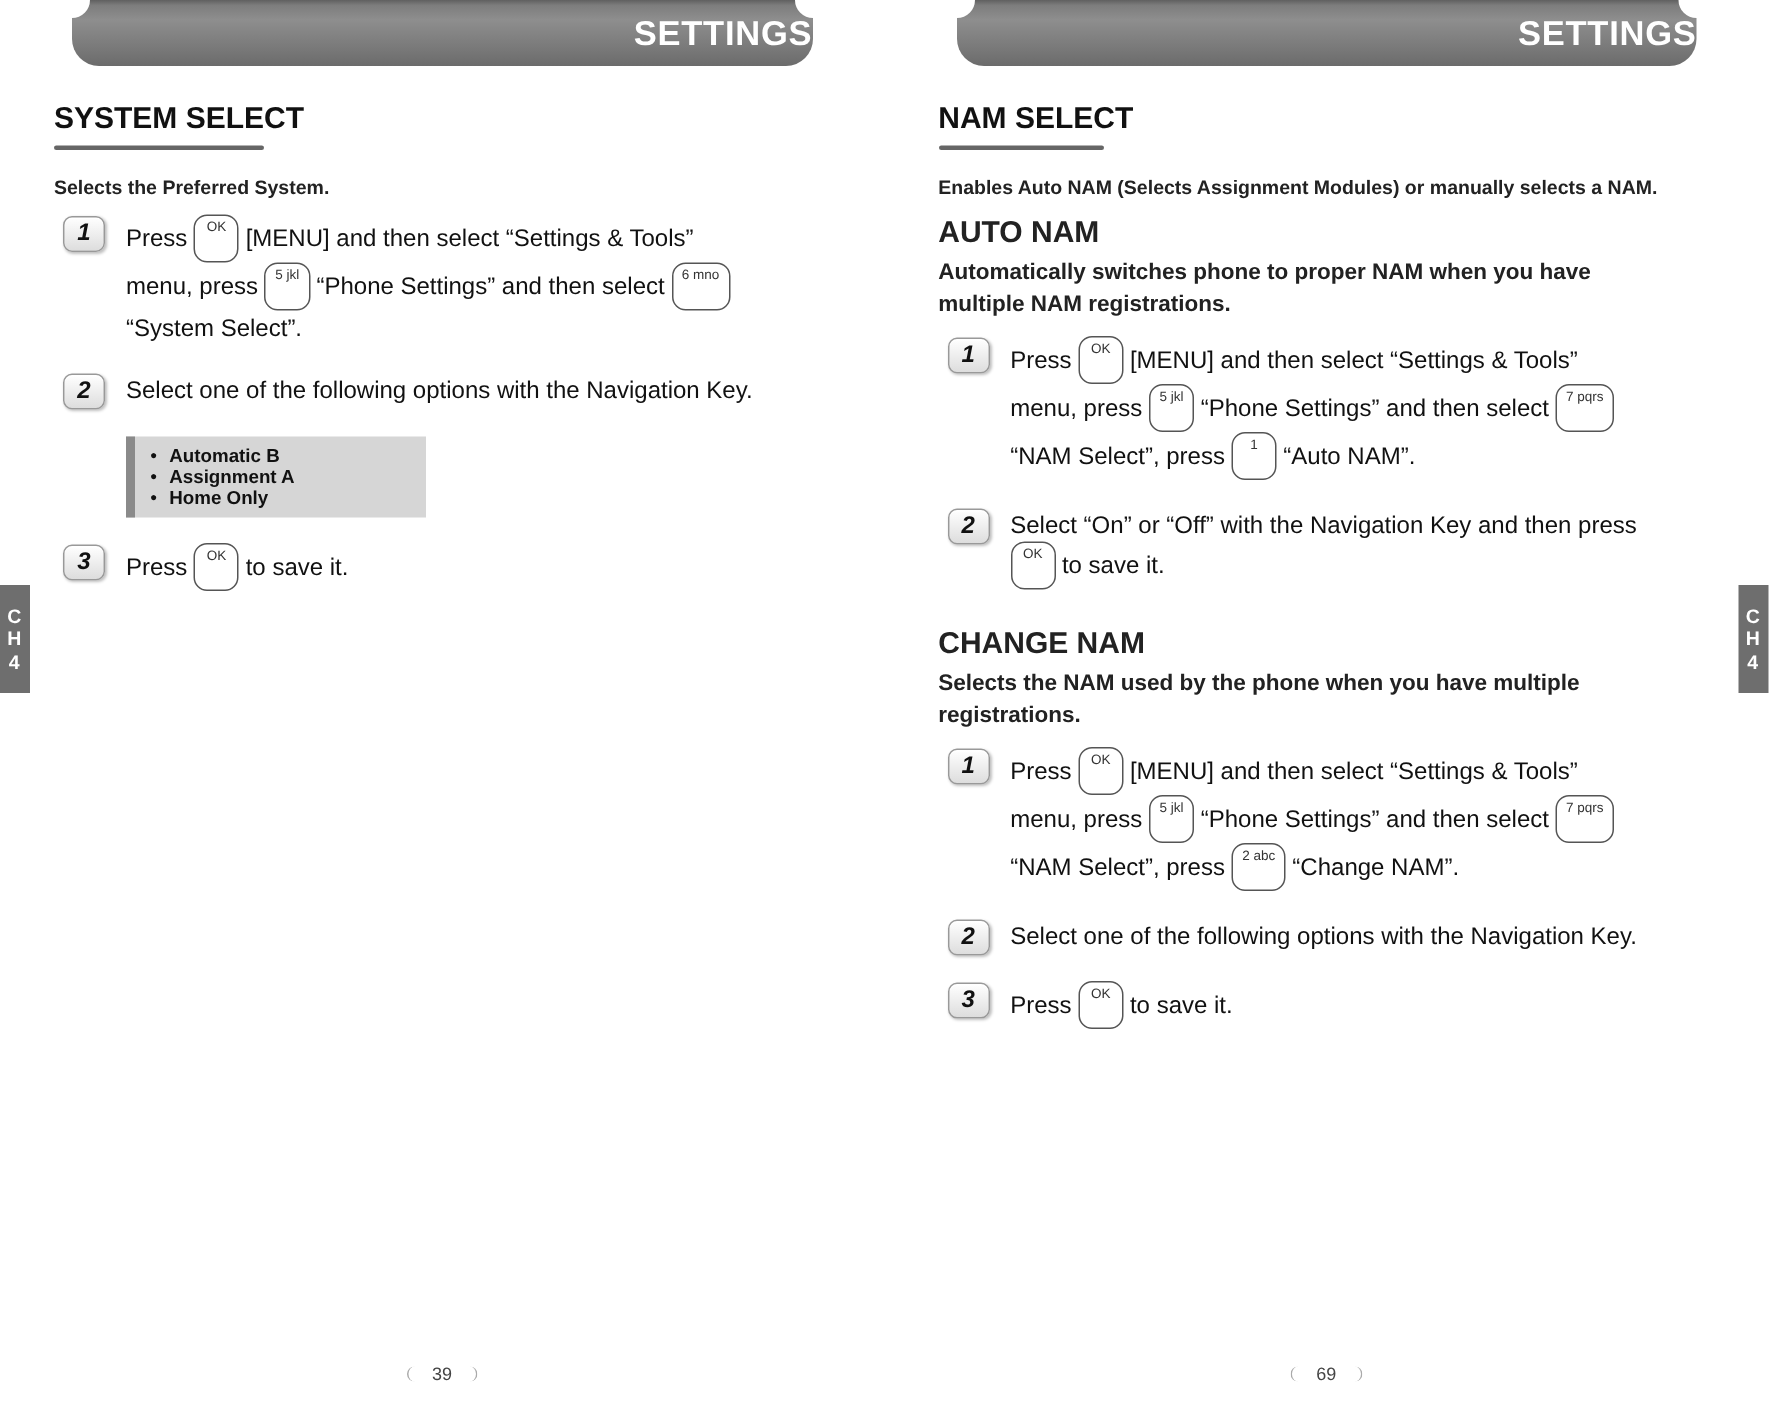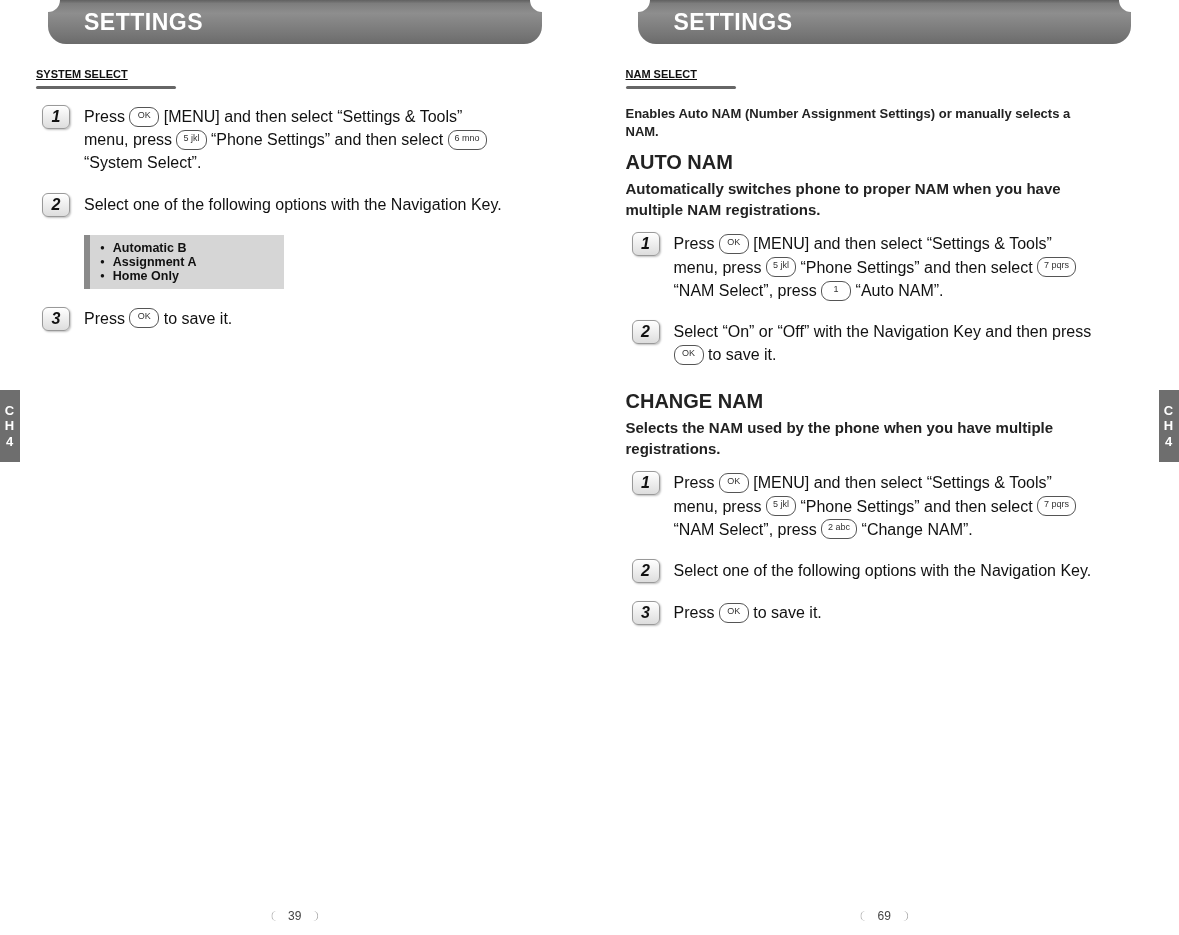--- a/index.html
+++ b/index.html
@@ -16,37 +16,37 @@
     height: 100%;
     position: relative;
     padding: 0 28px;
   }
   .header-bar {
     margin: 0 20px 24px 20px;
     height: 44px;
     border-radius: 0 0 18px 18px;
     background: linear-gradient(#606060,#7d7d7d 8%,#8e8e8e 30%,#787878 75%,#6b6b6b);
     color:#fff;
-    text-align:left;
+    text-align:right;
     line-height:44px;
     font-size:23px;
     font-weight:bold;
     letter-spacing:.5px;
     position: relative;
     padding-left: 36px;
   }
   .header-bar::before,.header-bar::after{
     content:"";position:absolute;top:0;width:18px;height:12px;background:#fff;
   }
   .header-bar::before{left:-6px;border-radius:0 0 12px 0;}
   .header-bar::after{right:-6px;border-radius:0 0 0 12px;}
 
   .section-title{
-    font-size:11px; font-weight:bold; color:#111; margin: 10px 8px 4px 8px;
-    padding-bottom:6px; position:relative;text-decoration:underline;
+    font-size:20px; font-weight:bold; color:#111; margin: 10px 8px 4px 8px;
+    padding-bottom:6px; position:relative;
   }
   .section-title .underline{
     display:block;height:3px;background:#666;border-radius:2px;margin-top:6px;
     width:140px;
   }
   .section-desc{
     font-size:13px; font-weight:bold; color:#222;
     margin: 10px 8px 10px 8px; line-height:1.4;
     max-width: 480px;
   }
@@ -68,21 +68,21 @@
     border:1px solid #999;
     box-shadow: 1px 1px 2px rgba(0,0,0,.25), inset 0 1px 0 #fff;
     font-weight:bold;font-style:italic;font-size:16px;
     text-align:center;line-height:22px;color:#111;
     flex:0 0 auto;
   }
   .step-text{
     font-size:16px;color:#111;line-height:1.45;max-width:420px;
   }
   .key {
-    display:inline-block;min-width:30px;height:20px;
+    display:inline-block;min-width:30px;height:32px;
     border:1px solid #555;border-radius:9px;
     font-size:9px;line-height:14px;text-align:center;
     vertical-align:middle;padding:0 6px;background:#fff;color:#333;
     position:relative;top:-1px;
   }
   .options-box{
     margin: 0 0 0 56px;
     background:#d6d6d6;border-left:6px solid #8a8a8a;
     padding:6px 10px;width:200px;font-size:12.5px;font-weight:bold;color:#111;
   }
@@ -112,20 +112,21 @@
 </head>
 <body>
 
 <div class="page page-left">
   <div class="header-bar">SETTINGS</div>
 
   <div class="section-title">
     <span>SYSTEM SELECT</span>
     <span class="underline"></span>
   </div>
+  <div class="section-desc">Selects the Preferred System.</div>
 
   <div class="step">
     <div class="step-num">1</div>
     <div class="step-text">
       <span>Press </span>
       <span class="key">OK</span>
       <span> [MENU] and then select “Settings &amp; Tools” menu, press </span>
       <span class="key">5 jkl</span>
       <span> “Phone Settings” and then select </span>
       <span class="key">6 mno</span>
@@ -160,21 +161,21 @@
   <div class="page-num">39</div>
 </div>
 
 <div class="page page-right">
   <div class="header-bar">SETTINGS</div>
 
   <div class="section-title">
     <span>NAM SELECT</span>
     <span class="underline" style="width:110px;"></span>
   </div>
-  <div class="section-desc">Enables Auto NAM (Number Assignment Settings) or manually selects a NAM.</div>
+  <div class="section-desc">Enables Auto NAM (Selects Assignment Modules) or manually selects a NAM.</div>
 
   <div class="sub-title">AUTO NAM</div>
   <div class="sub-desc">Automatically switches phone to proper NAM when you have multiple NAM registrations.</div>
 
   <div class="step">
     <div class="step-num">1</div>
     <div class="step-text">
       <span>Press </span>
       <span class="key">OK</span>
       <span> [MENU] and then select “Settings &amp; Tools” menu, press </span>

